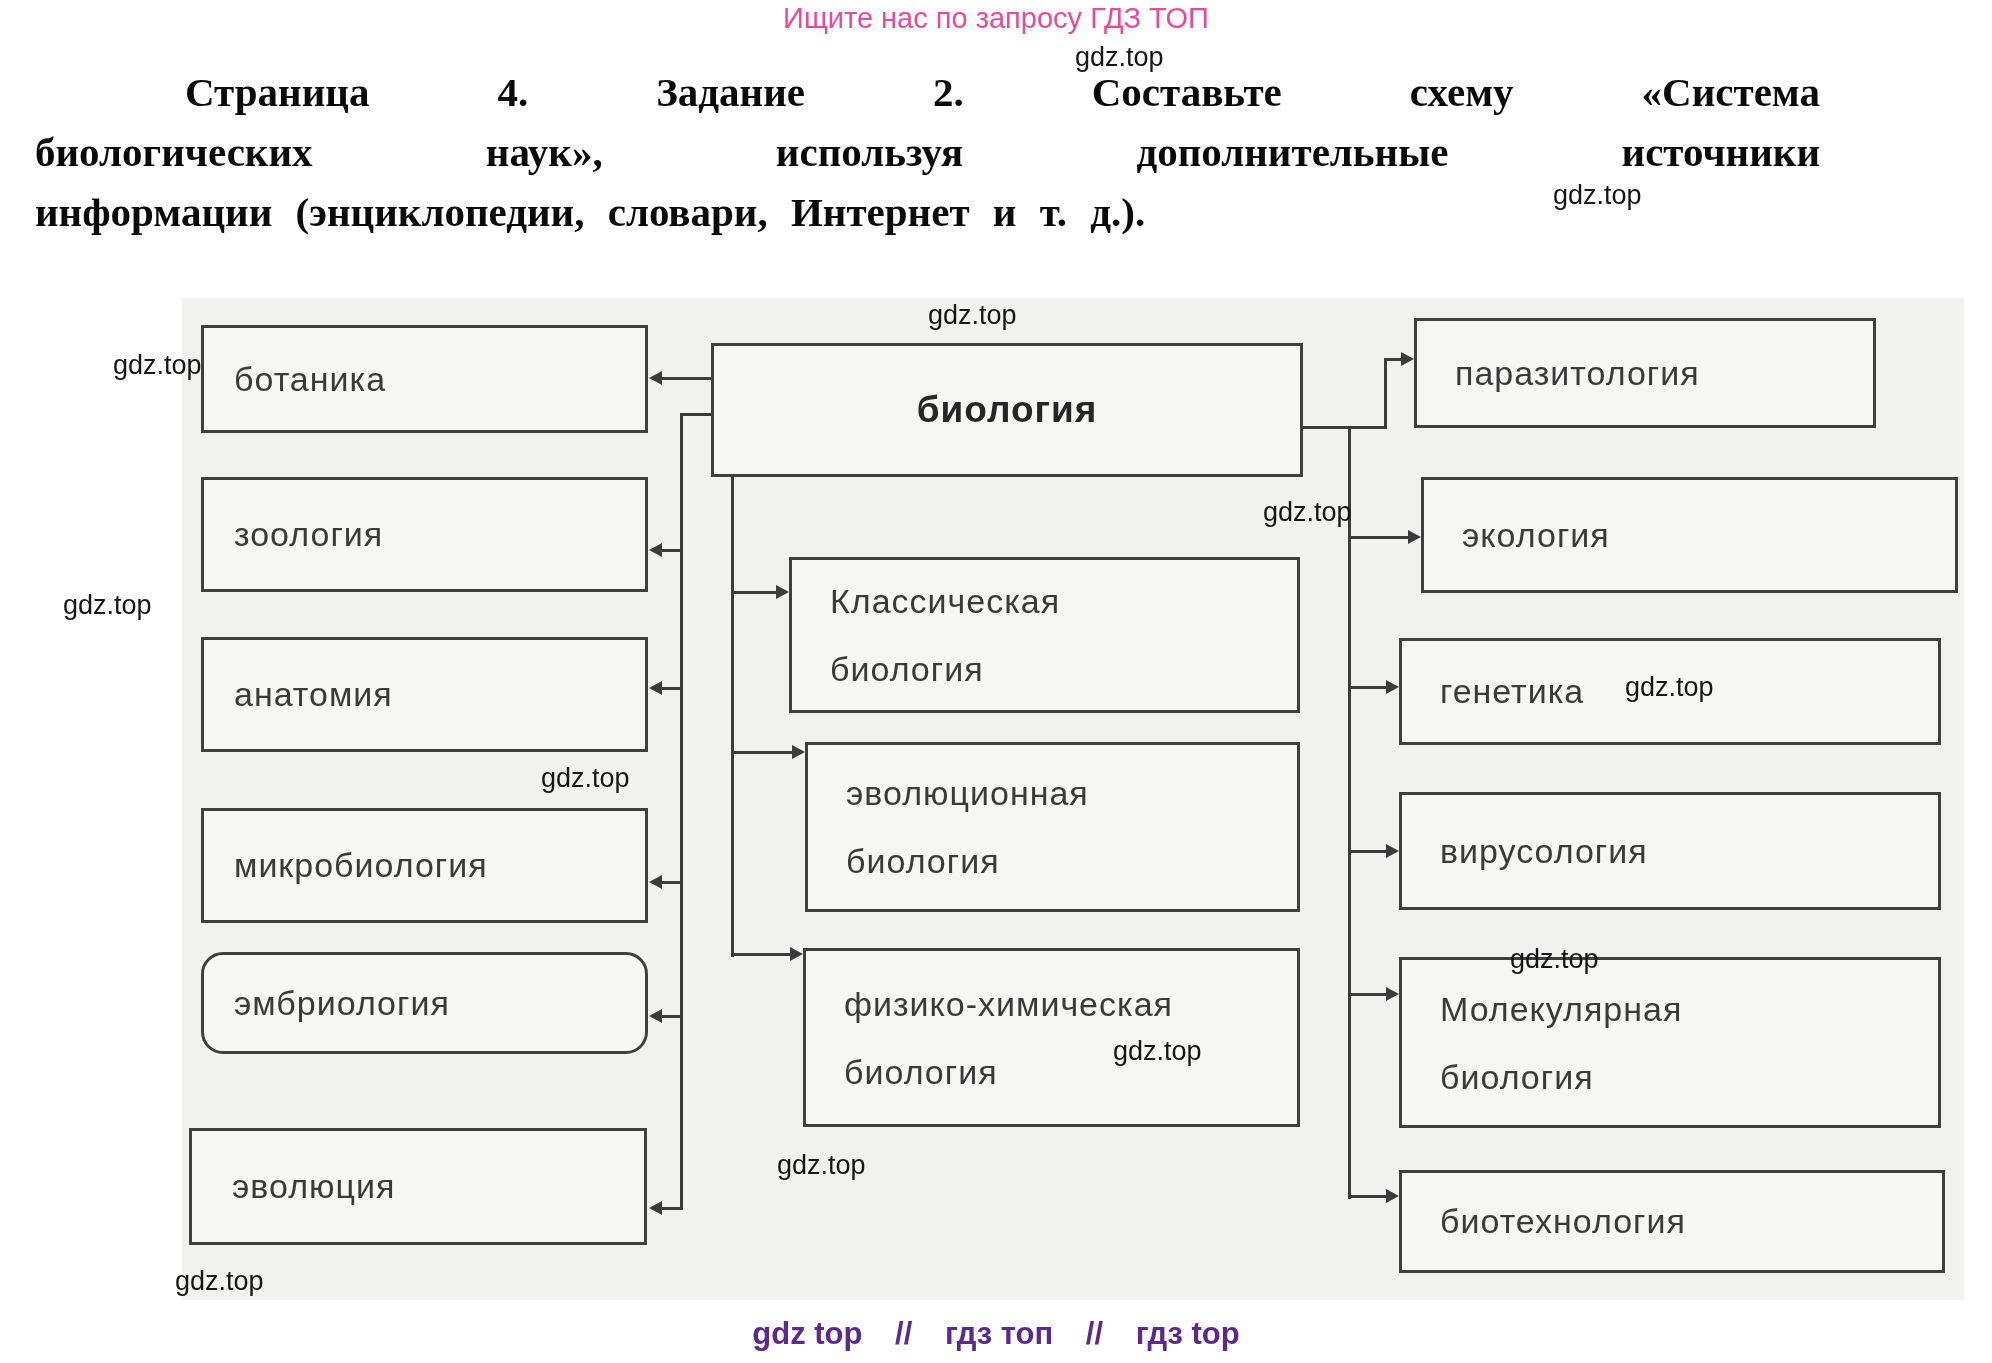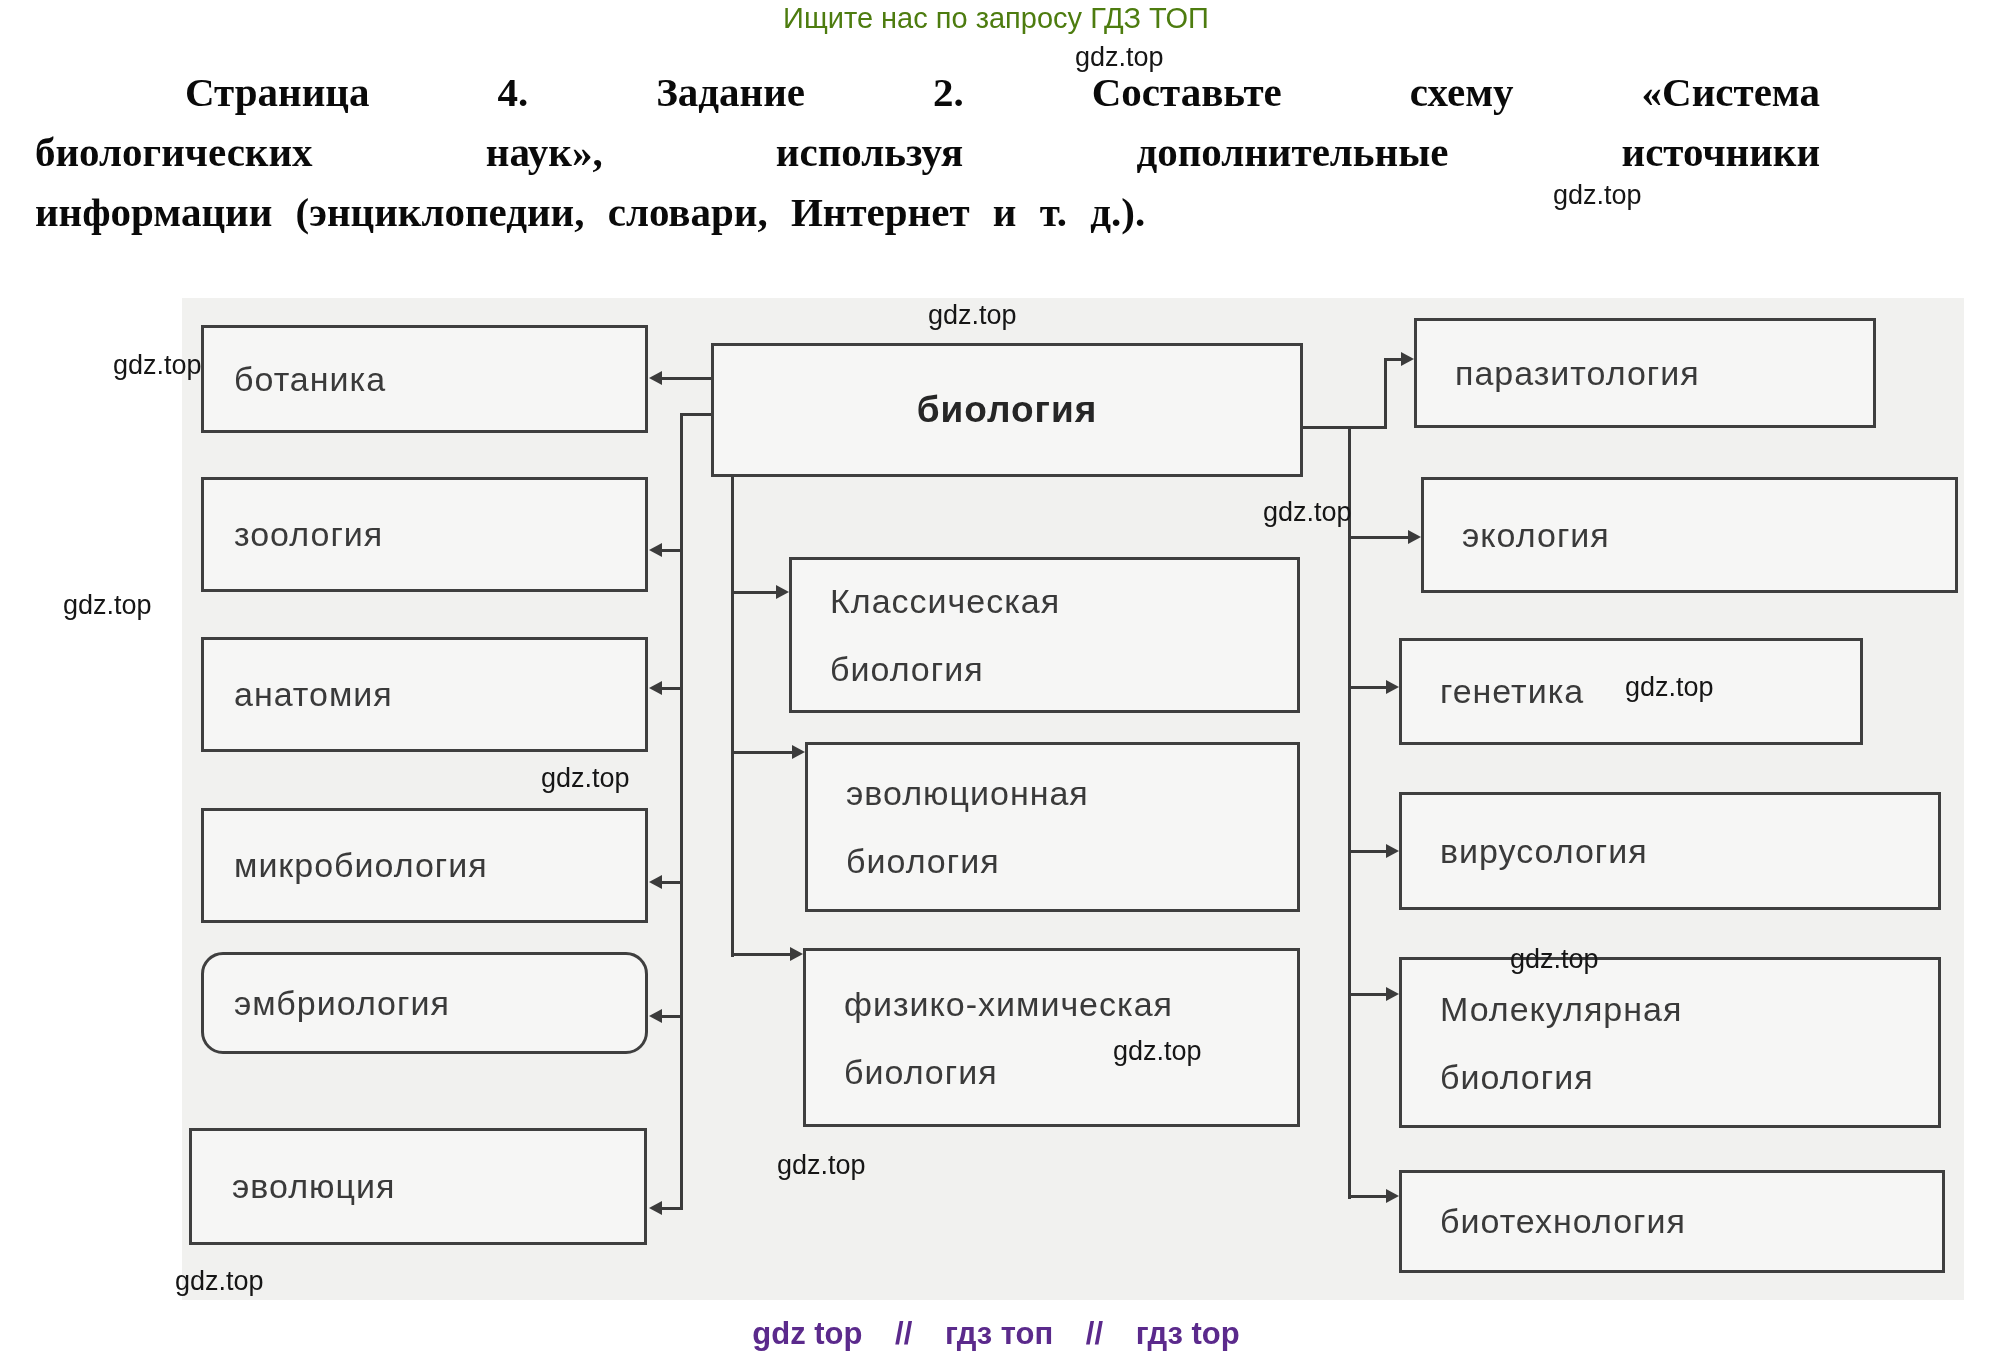--- a/index.html
+++ b/index.html
@@ -2,21 +2,21 @@
 <html><head>
 <meta charset="utf-8">
 <style>
   html,body{margin:0;padding:0;}
   body{
     width:1992px;height:1363px;position:relative;background:#ffffff;
     font-family:"Liberation Sans",sans-serif;overflow:hidden;
   }
   .promo{
     position:absolute;left:0;top:2px;width:100%;text-align:center;
-    font-size:29px;color:#4d7c0f;font-weight:400;
+    font-size:29px;color:#ec4899;font-weight:400;
   }
   .wm{
     position:absolute;font-size:27px;color:#161616;white-space:nowrap;
     font-family:"Liberation Sans",sans-serif;z-index:6;
   }
   .headline{
     position:absolute;left:35px;top:62px;width:1785px;
     font-family:"Liberation Serif",serif;font-weight:700;
     font-size:41px;color:#0a0a0a;line-height:60px;
   }
@@ -105,21 +105,21 @@
       <div>биология</div>
     </div>
 </div>
 
 <div class="box lpad38" style="left:1414px;top:318px;width:462px;height:110px;">
     <span>паразитология</span>
   </div>
 <div class="box lpad38" style="left:1421px;top:477px;width:537px;height:116px;text-align:right;">
     <span>экология</span>
   </div>
-<div class="box lpad38" style="left:1399px;top:638px;width:464px;height:107px;">
+<div class="box lpad38" style="left:1399px;top:638px;width:542px;height:107px;">
     <span>генетика</span>
   </div>
 <div class="box lpad38" style="left:1399px;top:792px;width:542px;height:118px;">
     <span>вирусология</span>
   </div>
 <div class="box lpad38" style="left:1399px;top:957px;width:542px;height:171px;">
   <div class="lines">
       <div>Молекулярная</div>
       <div>биология</div>
     </div>

